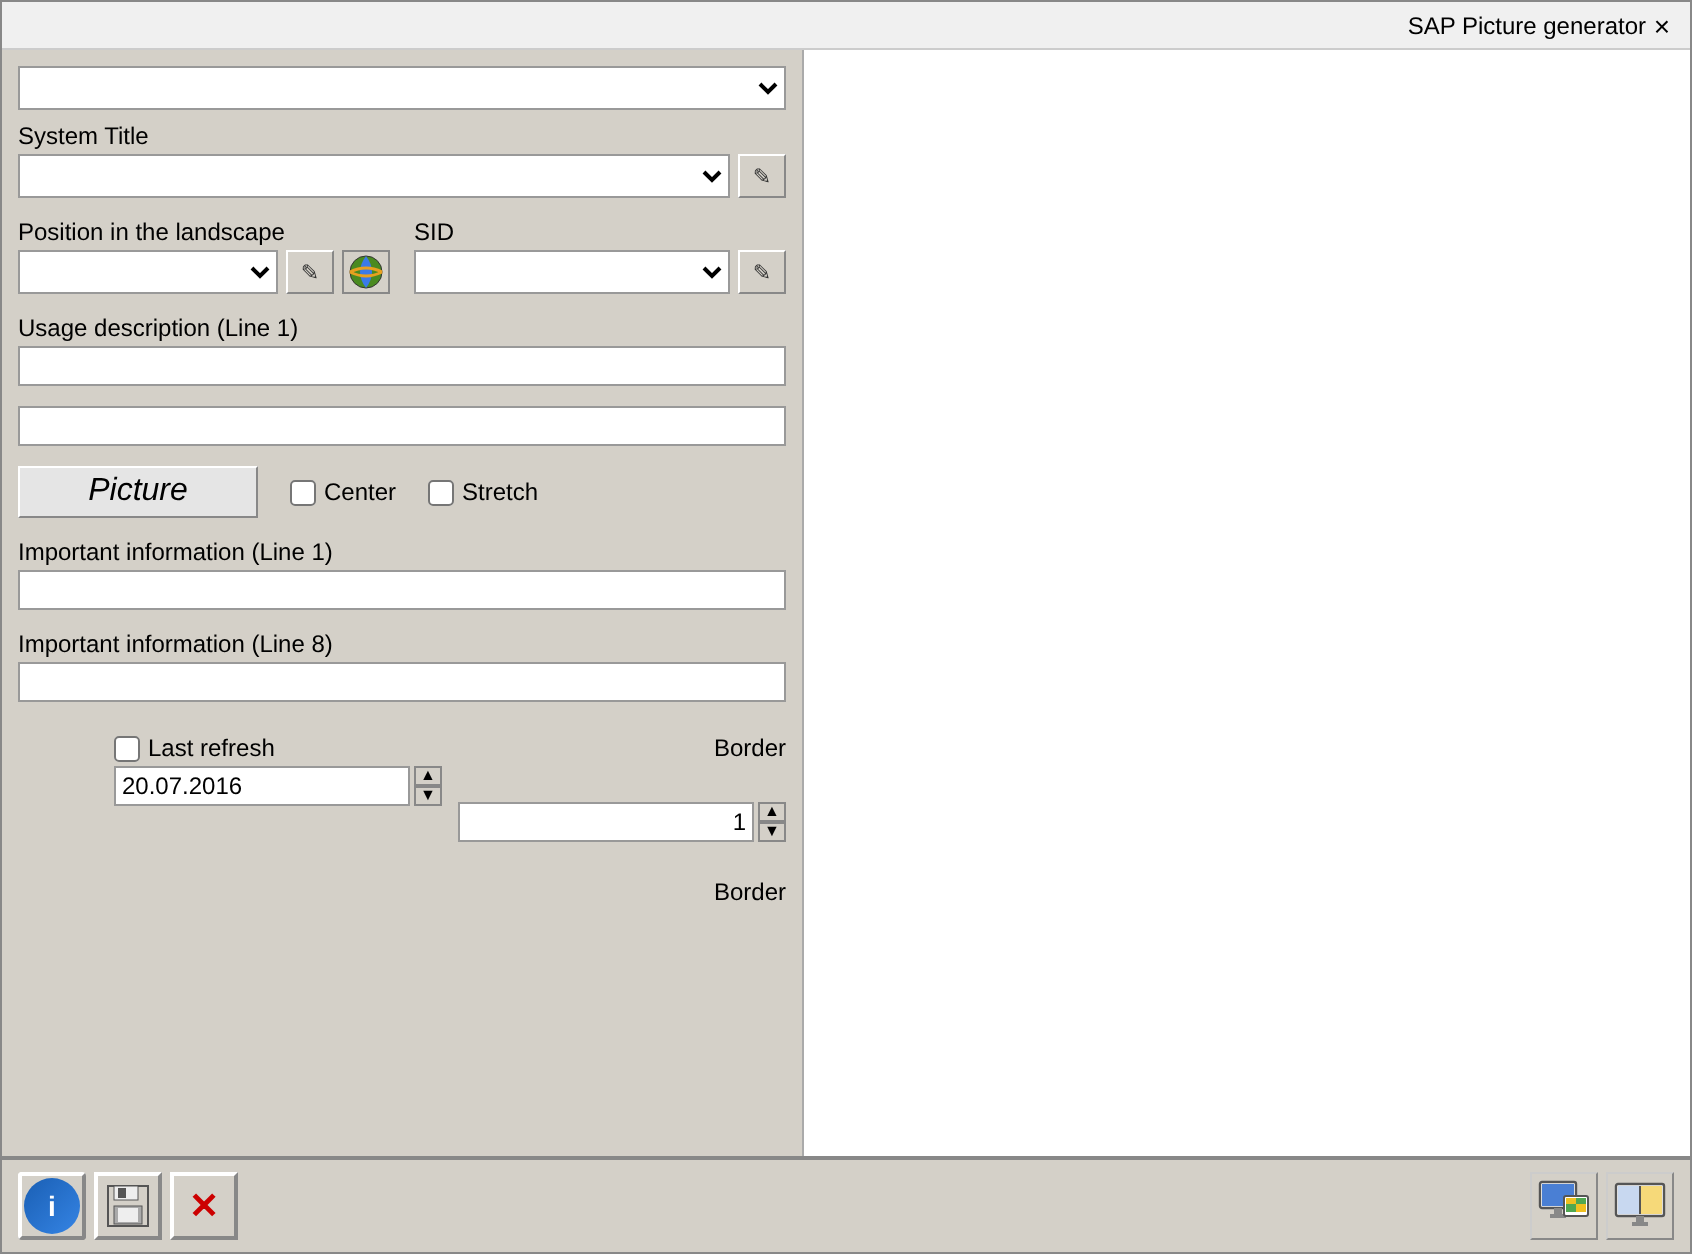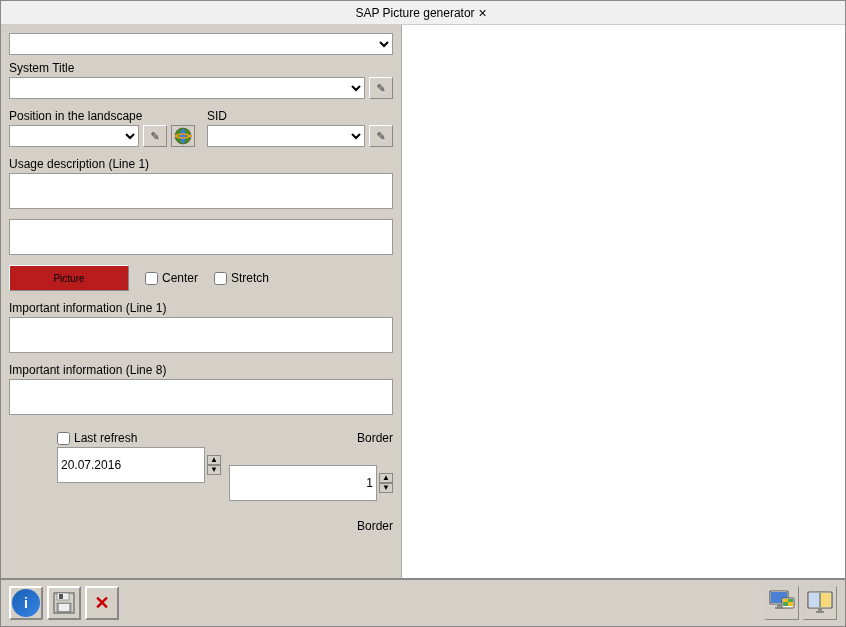--- a/index.html
+++ b/index.html
@@ -21,21 +21,21 @@
       border: 1px solid #888;
       display: flex;
       flex-direction: column;
     }
     .title-bar {
       background: #f0f0f0;
       border-bottom: 1px solid #ccc;
       height: 24px;
       display: flex;
       align-items: center;
-      justify-content: center;
+      justify-content: flex-end;
       padding: 0 6px;
       user-select: none;
     }
     .title-bar-text {
       font-size: 12px;
       color: #000;
     }
     .close-btn {
       width: 16px;
       height: 16px;
@@ -99,21 +99,21 @@
       font-size: 12px;
       color: #000;
       margin-bottom: 2px;
       display: block;
     }
     .field-group {
       margin-bottom: 10px;
     }
     input[type="text"] {
       width: 100%;
-      height: 36px;
+      height: 20px;
       background: #fff;
       border: 1px solid #999;
       font-size: 12px;
       padding: 0 3px;
       outline: none;
     }
     .system-title-row {
       display: flex;
       align-items: center;
       gap: 4px;
@@ -142,29 +142,30 @@
     }
     .picture-row {
       display: flex;
       align-items: center;
       gap: 16px;
       margin-bottom: 10px;
     }
     .picture-btn {
       width: 120px;
       height: 26px;
-      background: #b91c1c;
+      background: #e5e5e5;
       border: 1px solid #888;
       border-top-color: #fff;
       border-left-color: #fff;
       cursor: pointer;
-      font-size: 10px;
-      display: flex;
-      align-items: center;
-      justify-content: center;
+      font-size: 16px;
+      display: flex;
+      align-items: center;
+      justify-content: center;
+      font-style: italic;
     }
     .checkbox-label {
       display: flex;
       align-items: center;
       gap: 4px;
       font-size: 12px;
       cursor: pointer;
     }
     input[type="checkbox"] {
       margin: 0;

